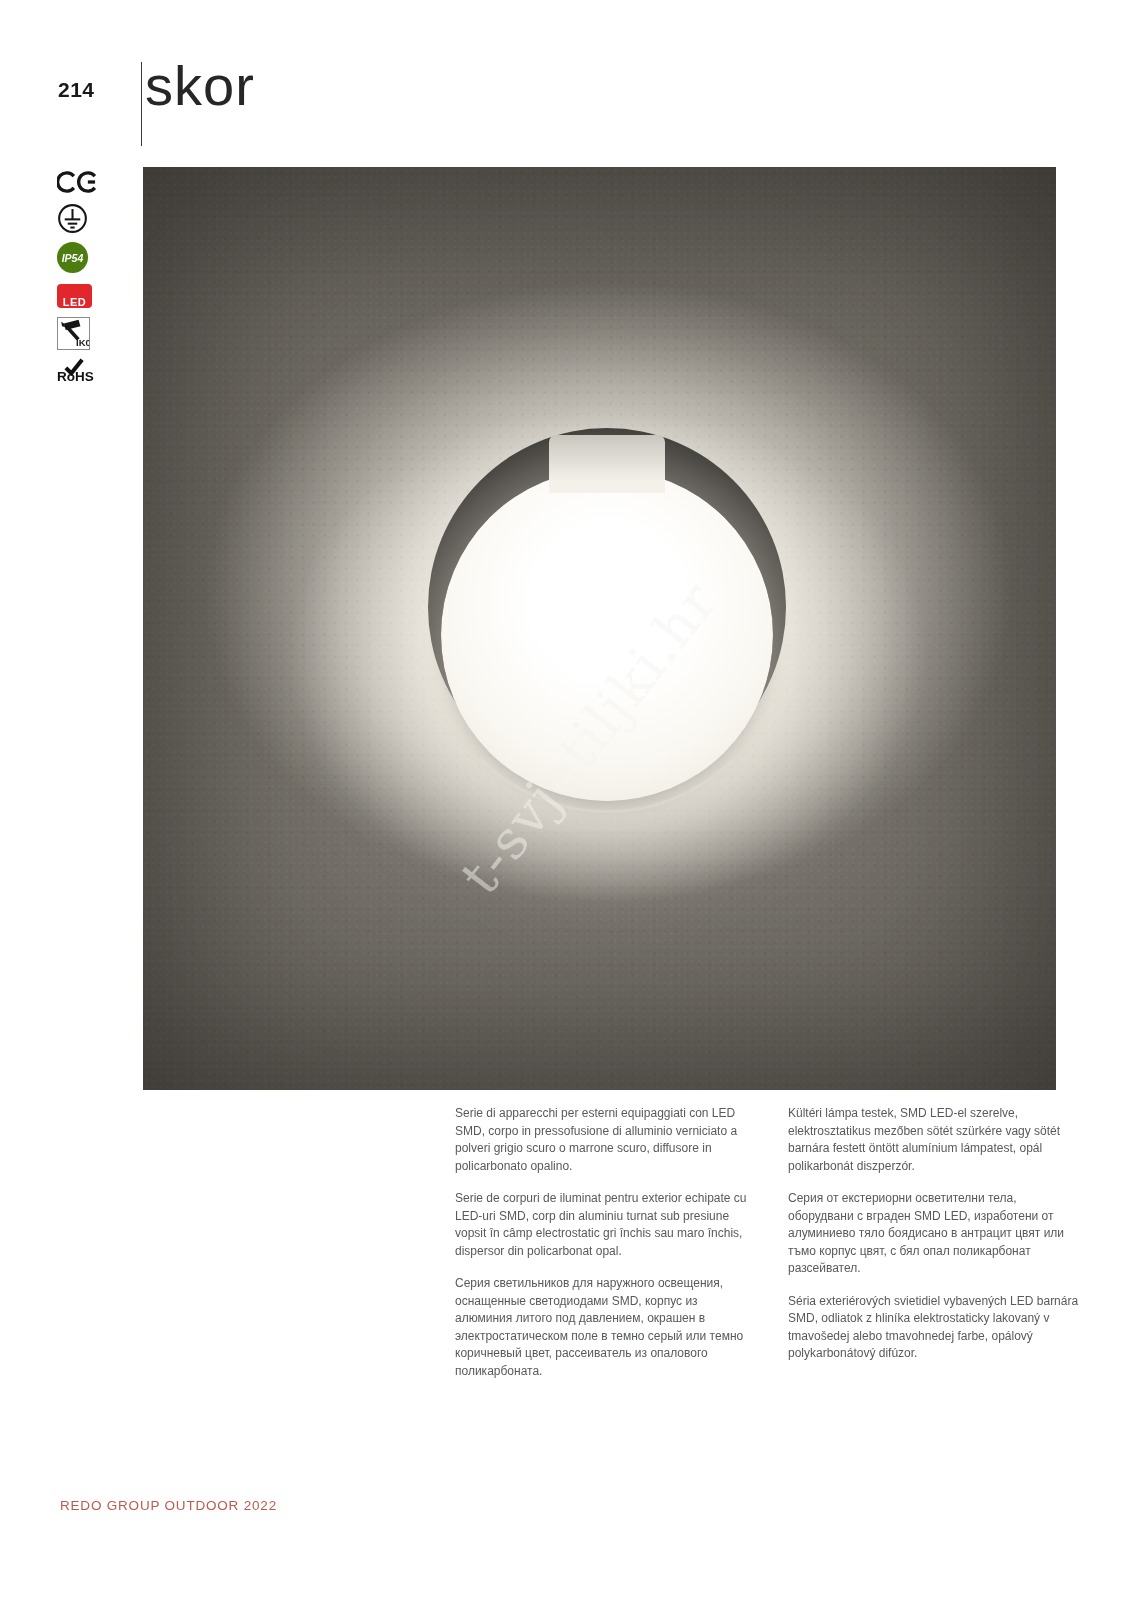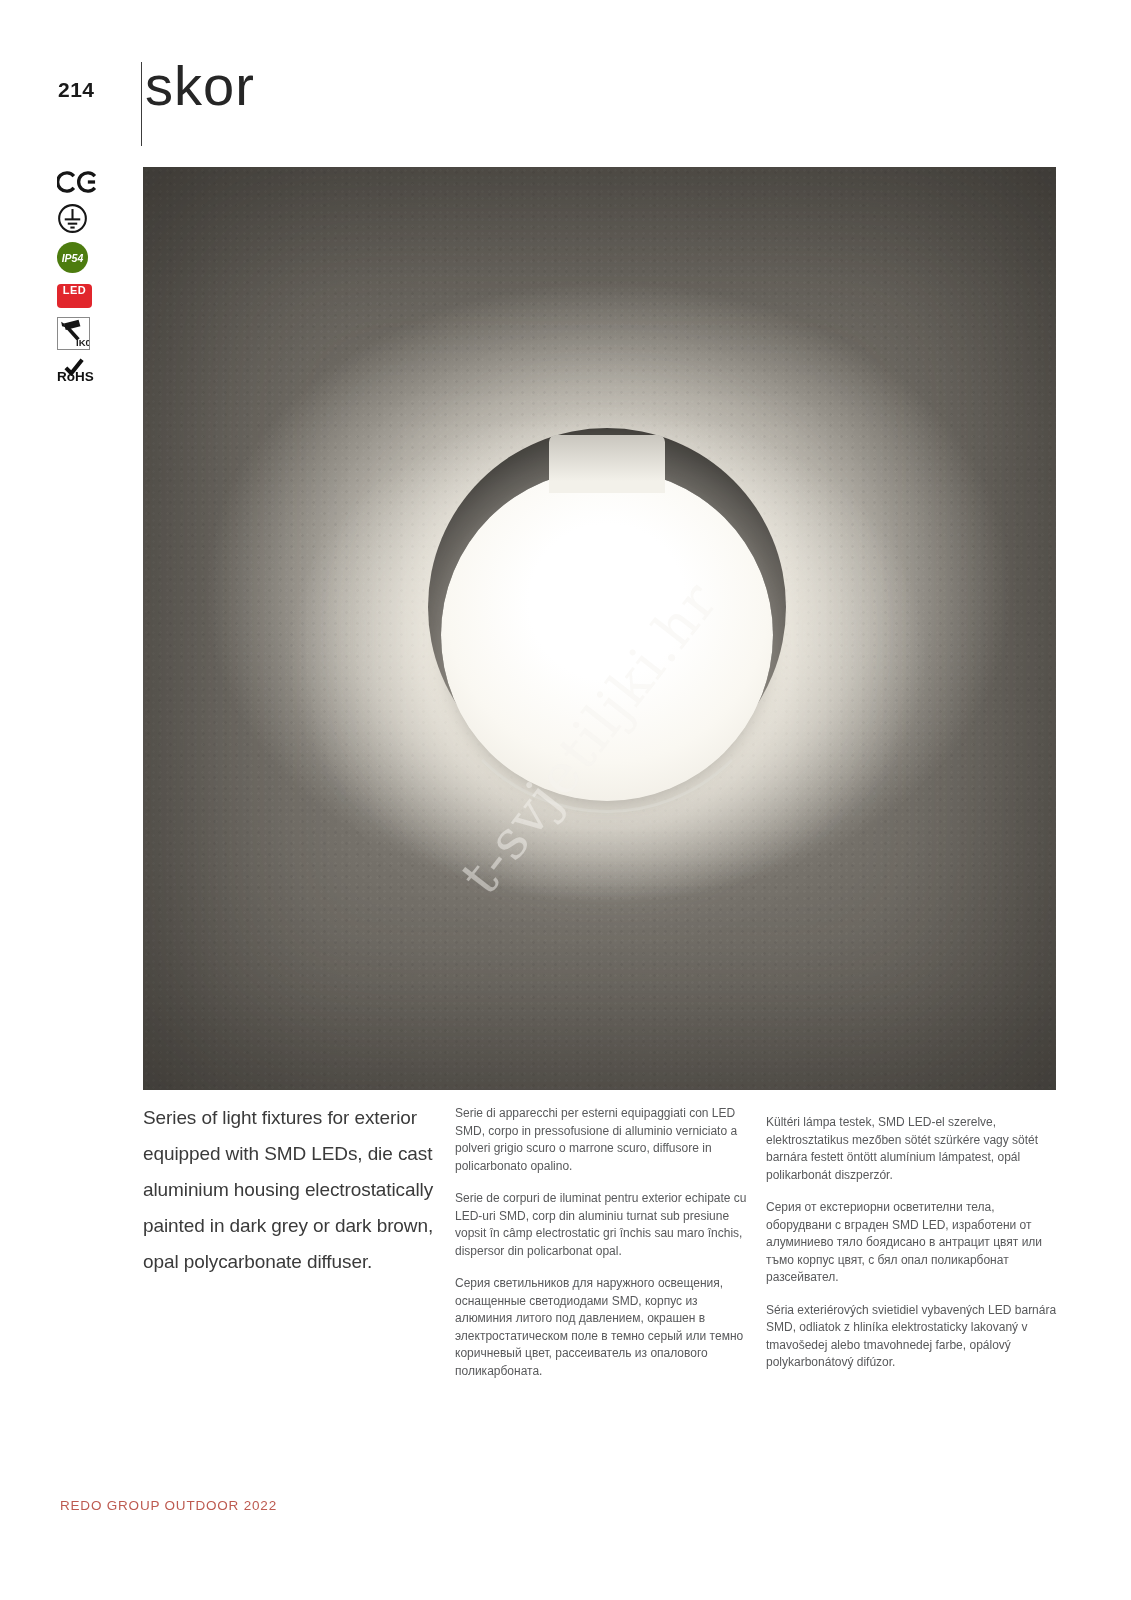--- a/index.html
+++ b/index.html
@@ -21,21 +21,21 @@
   .cert-ce svg { width:42px; height:28px; display:block; }
   .cert-ground { top:203px; width:31px; height:31px; }
   .cert-ground svg { width:31px; height:31px; display:block; }
   .cert-ip54 {
     top:242px; width:31px; height:31px; border-radius:50%;
     background:#4d7c0f; color:#fff; display:flex; align-items:center; justify-content:center;
     font-size:10.5px; font-weight:700; font-style:italic; letter-spacing:0;
   }
   .cert-led {
     top:284px; width:35px; height:24px; border-radius:4px;
-    background:#e1262c; color:#fff; display:flex; align-items:flex-start; justify-content:center;
+    background:#e1262c; color:#fff; display:flex; align-items:flex-end; justify-content:center;
     font-size:11px; font-weight:700; letter-spacing:0.5px;
   }
   .cert-ik06 {
     top:317px; width:33px; height:33px; border:1px solid #8a8a8a; background:#fff;
     position:absolute; overflow:hidden;
   }
   .cert-ik06 svg { position:absolute; left:1px; top:0; width:30px; height:22px; }
   .cert-ik06 .ik-label { position:absolute; left:18px; bottom:1px; font-size:9.5px; font-weight:700; color:#1a1a1a; letter-spacing:0; }
   .cert-rohs { top:358px; width:46px; text-align:left; }
   .cert-rohs svg { width:22px; height:18px; display:block; margin-left:6px; margin-bottom:-7px; }
@@ -90,21 +90,21 @@
     color: rgba(245,244,240,0.5); letter-spacing:2px; white-space:nowrap;
   }
 
   
   .desc-en {
     position:absolute; left:143px; top:1100px; width:318px;
     font-size:19px; line-height:36px; color:#3a3a3a; letter-spacing:-0.1px;
   }
   .desc-col { position:absolute; top:1105px; width:296px; }
   .desc-col-2 { left:455px; }
-  .desc-col-3 { left:766px;margin-top:9px; }
+  .desc-col-3 { left:788px; }
   .desc-col p { font-size:12px; line-height:17.5px; color:#58595b; margin-bottom:15px; }
 
   
   .footer {
     position:absolute; left:60px; top:1498px;
     font-size:13.5px; color:#bd5a50; letter-spacing:0.8px;
   }
 </style>
 </head>
 <body>
@@ -160,21 +160,20 @@
   <figure class="photo">
     <div class="glow"></div>
     <div class="arch"></div>
     <div class="housing"></div>
     <div class="rim"></div>
     <div class="diffuser"></div>
     <div class="notch-tab"></div>
     <div class="watermark">t-svjetiljki.hr</div>
   </figure>
 
-  <p class="desc-en">Series of light fixtures for exterior equipped with SMD LEDs, die cast aluminium housing electrostatically painted in dark grey or dark brown, opal polycarbonate diffuser.</p>
 
   <div class="desc-col desc-col-2">
     <p>Serie di apparecchi per esterni equipaggiati con LED SMD, corpo in pressofusione di alluminio verniciato a polveri grigio scuro o marrone scuro, diffusore in policarbonato opalino.</p>
     <p>Serie de corpuri de iluminat pentru exterior echipate cu LED-uri SMD, corp din aluminiu turnat sub presiune vopsit în câmp electrostatic gri închis sau maro închis, dispersor din policarbonat opal.</p>
     <p>Серия светильников для наружного освещения, оснащенные светодиодами SMD, корпус из алюминия литого под давлением, окрашен в электростатическом поле в темно серый или темно коричневый цвет, рассеиватель из опалового поликарбоната.</p>
   </div>
 
   <div class="desc-col desc-col-3">
     <p>Kültéri lámpa testek, SMD LED-el szerelve, elektrosztatikus mezőben sötét szürkére vagy sötét barnára festett öntött alumínium lámpatest, opál polikarbonát diszperzór.</p>
     <p>Серия от екстериорни осветителни тела, оборудвани с вграден SMD LED, изработени от алуминиево тяло боядисано в антрацит цвят или тъмо корпус цвят, с бял опал поликарбонат разсейвател.</p>

